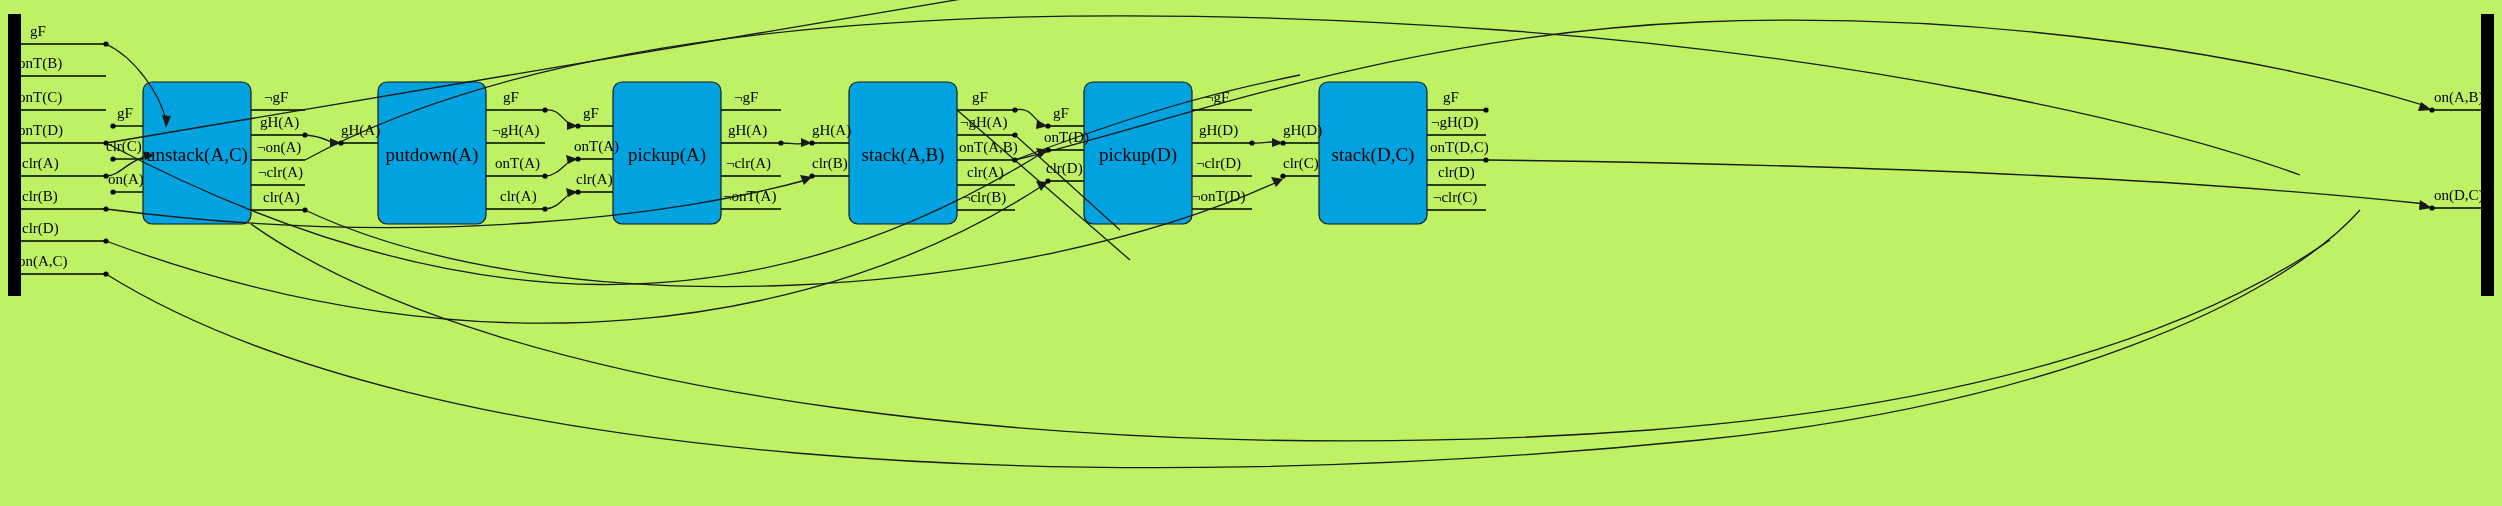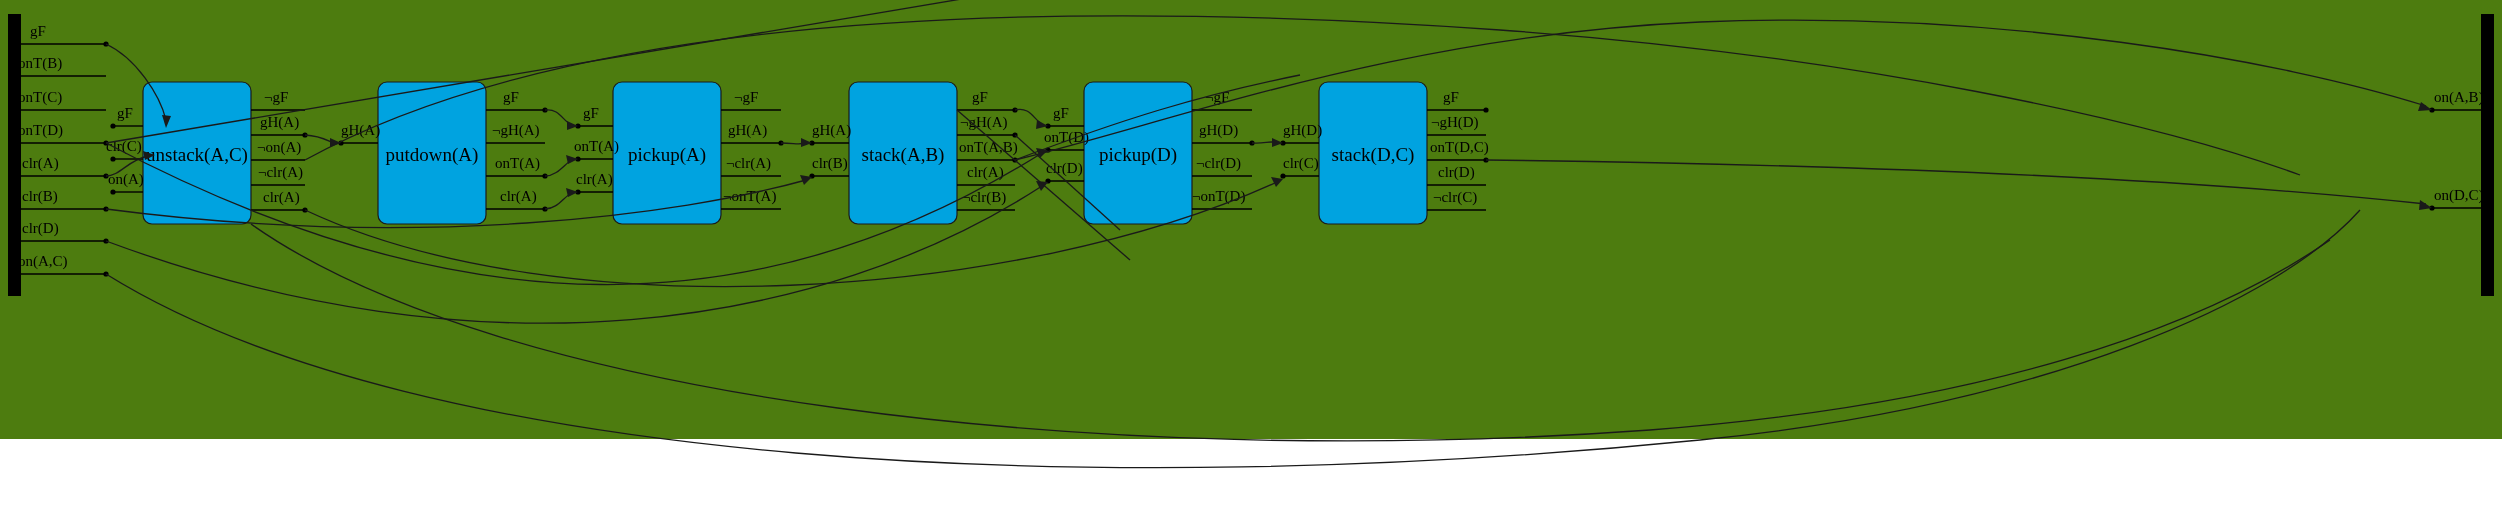--- a/index.html
+++ b/index.html
@@ -1,17 +1,17 @@
 <!DOCTYPE html>
 <html><head>
 <meta charset="utf-8">
 <style>
   html,body{margin:0;padding:0;background:#ffffff;}
   body{width:2502px;height:506px;overflow:hidden;font-family:"Liberation Serif",serif;}
-  #stage{position:relative;width:2502px;height:439px;background:#4d7c0f;}
+  #stage{position:relative;width:2502px;height:506px;background:#bef264;}
   svg{display:block;}
   text{font-family:"Liberation Serif",serif;fill:#000;}
   .plabel{font-size:15px;}
   .nodelabel{font-size:19px;}
   .portline{stroke:#000;stroke-width:1.4;fill:none;}
   .edge{stroke:#1a1a1a;stroke-width:1.3;fill:none;}
   .nodebox{fill:#00a3e0;stroke:#1b1b1b;stroke-width:1.2;}
   .bar{fill:#000;}
   .dot{fill:#000;}
 </style>

